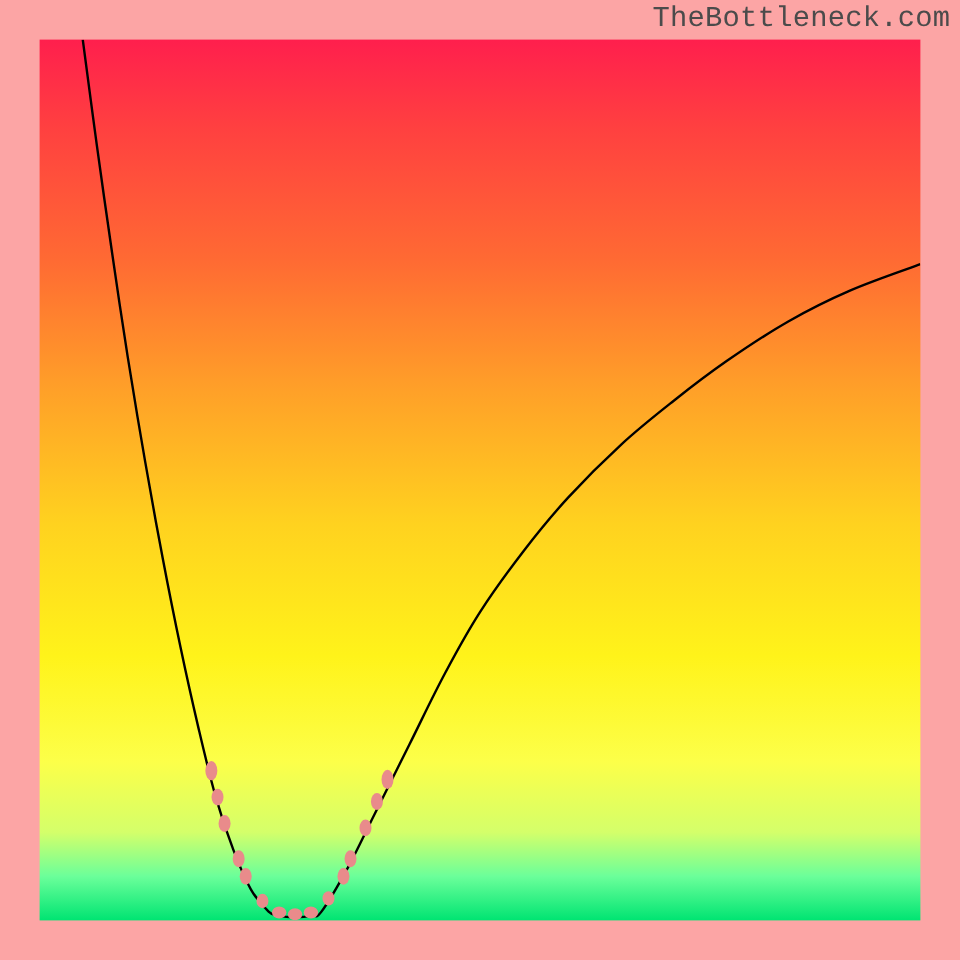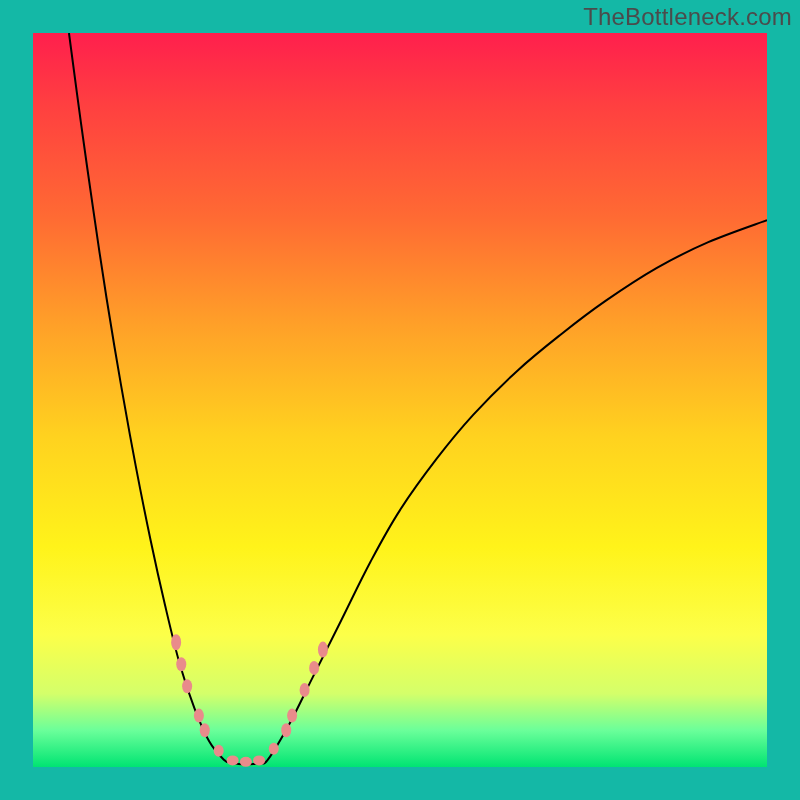--- a/index.html
+++ b/index.html
@@ -8,21 +8,22 @@
     width: 800px;
     height: 800px;
     overflow: hidden;
     background: #000;
     font-family: Arial, Helvetica, sans-serif;
   }
   .frame {
     position: relative;
     width: 800px;
     height: 800px;
-    background: #14b8a6;
+    background: #fca5a5;
+    font-family: Liberation Mono, monospace;
   }
   .watermark {
     position: absolute;
     top: 3px;
     right: 8px;
     color: #4b4b4b;
     font-size: 24px;
     font-weight: 400;
     letter-spacing: 0.2px;
     z-index: 50;

